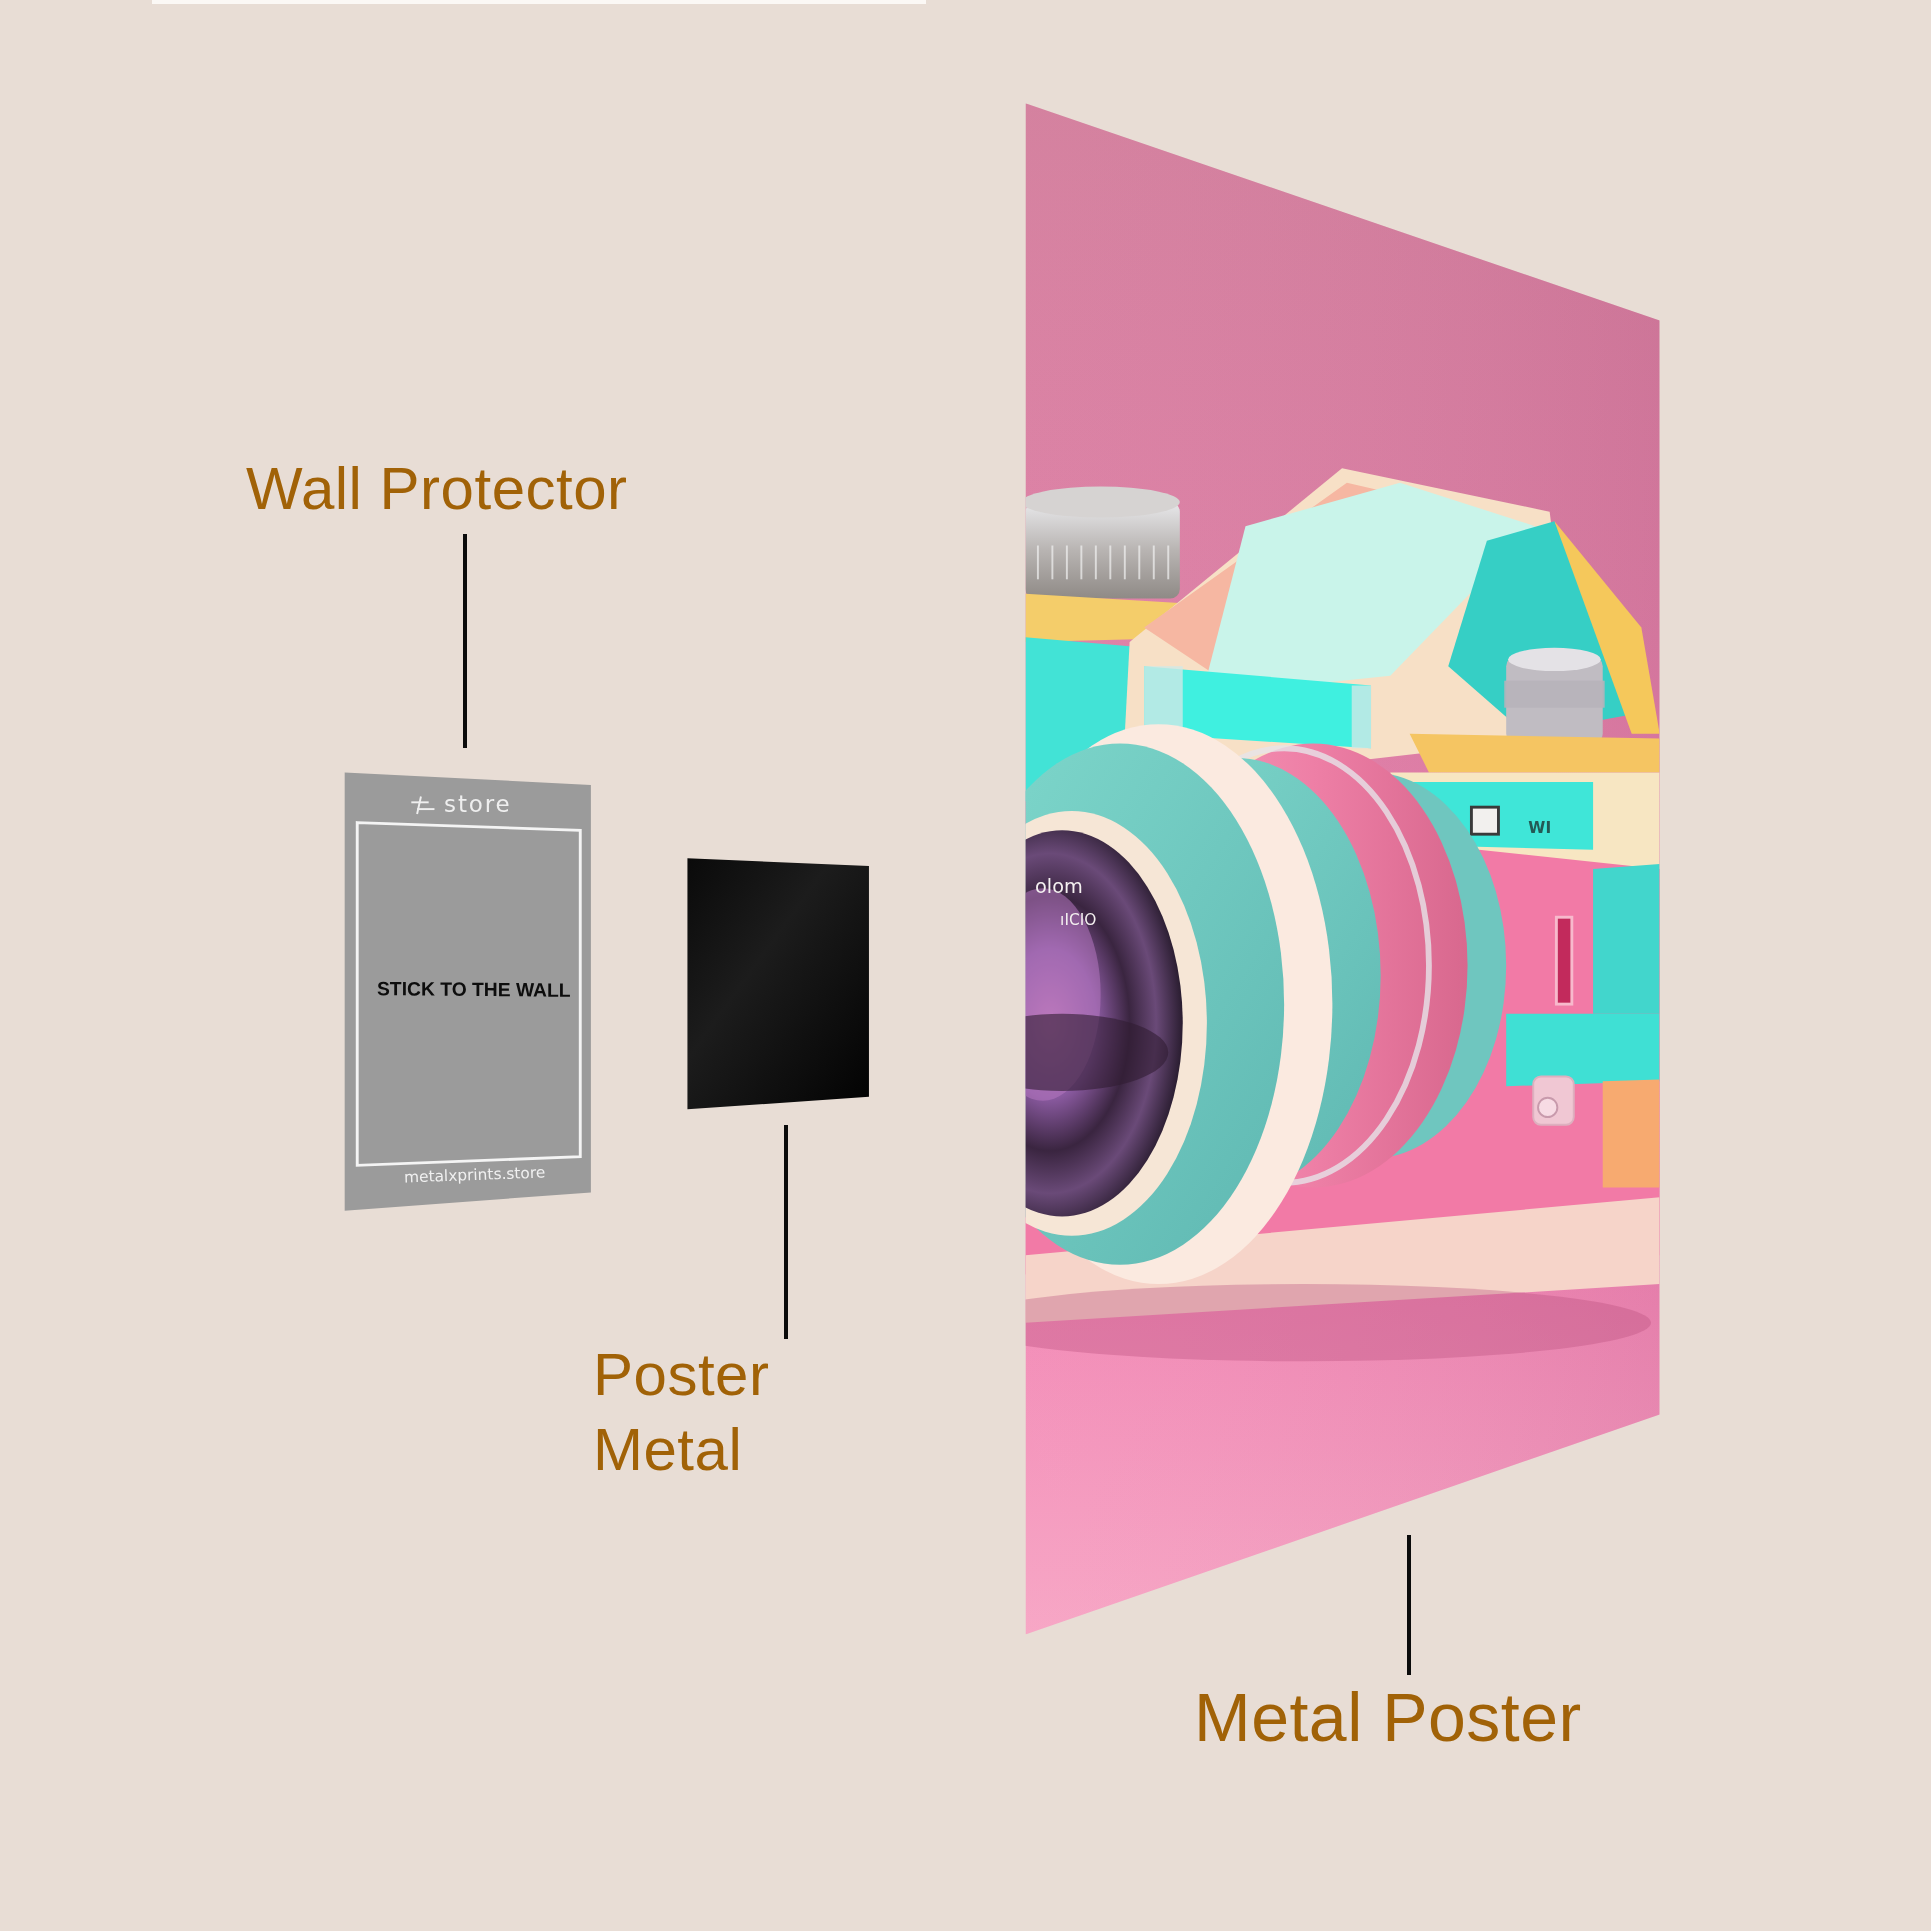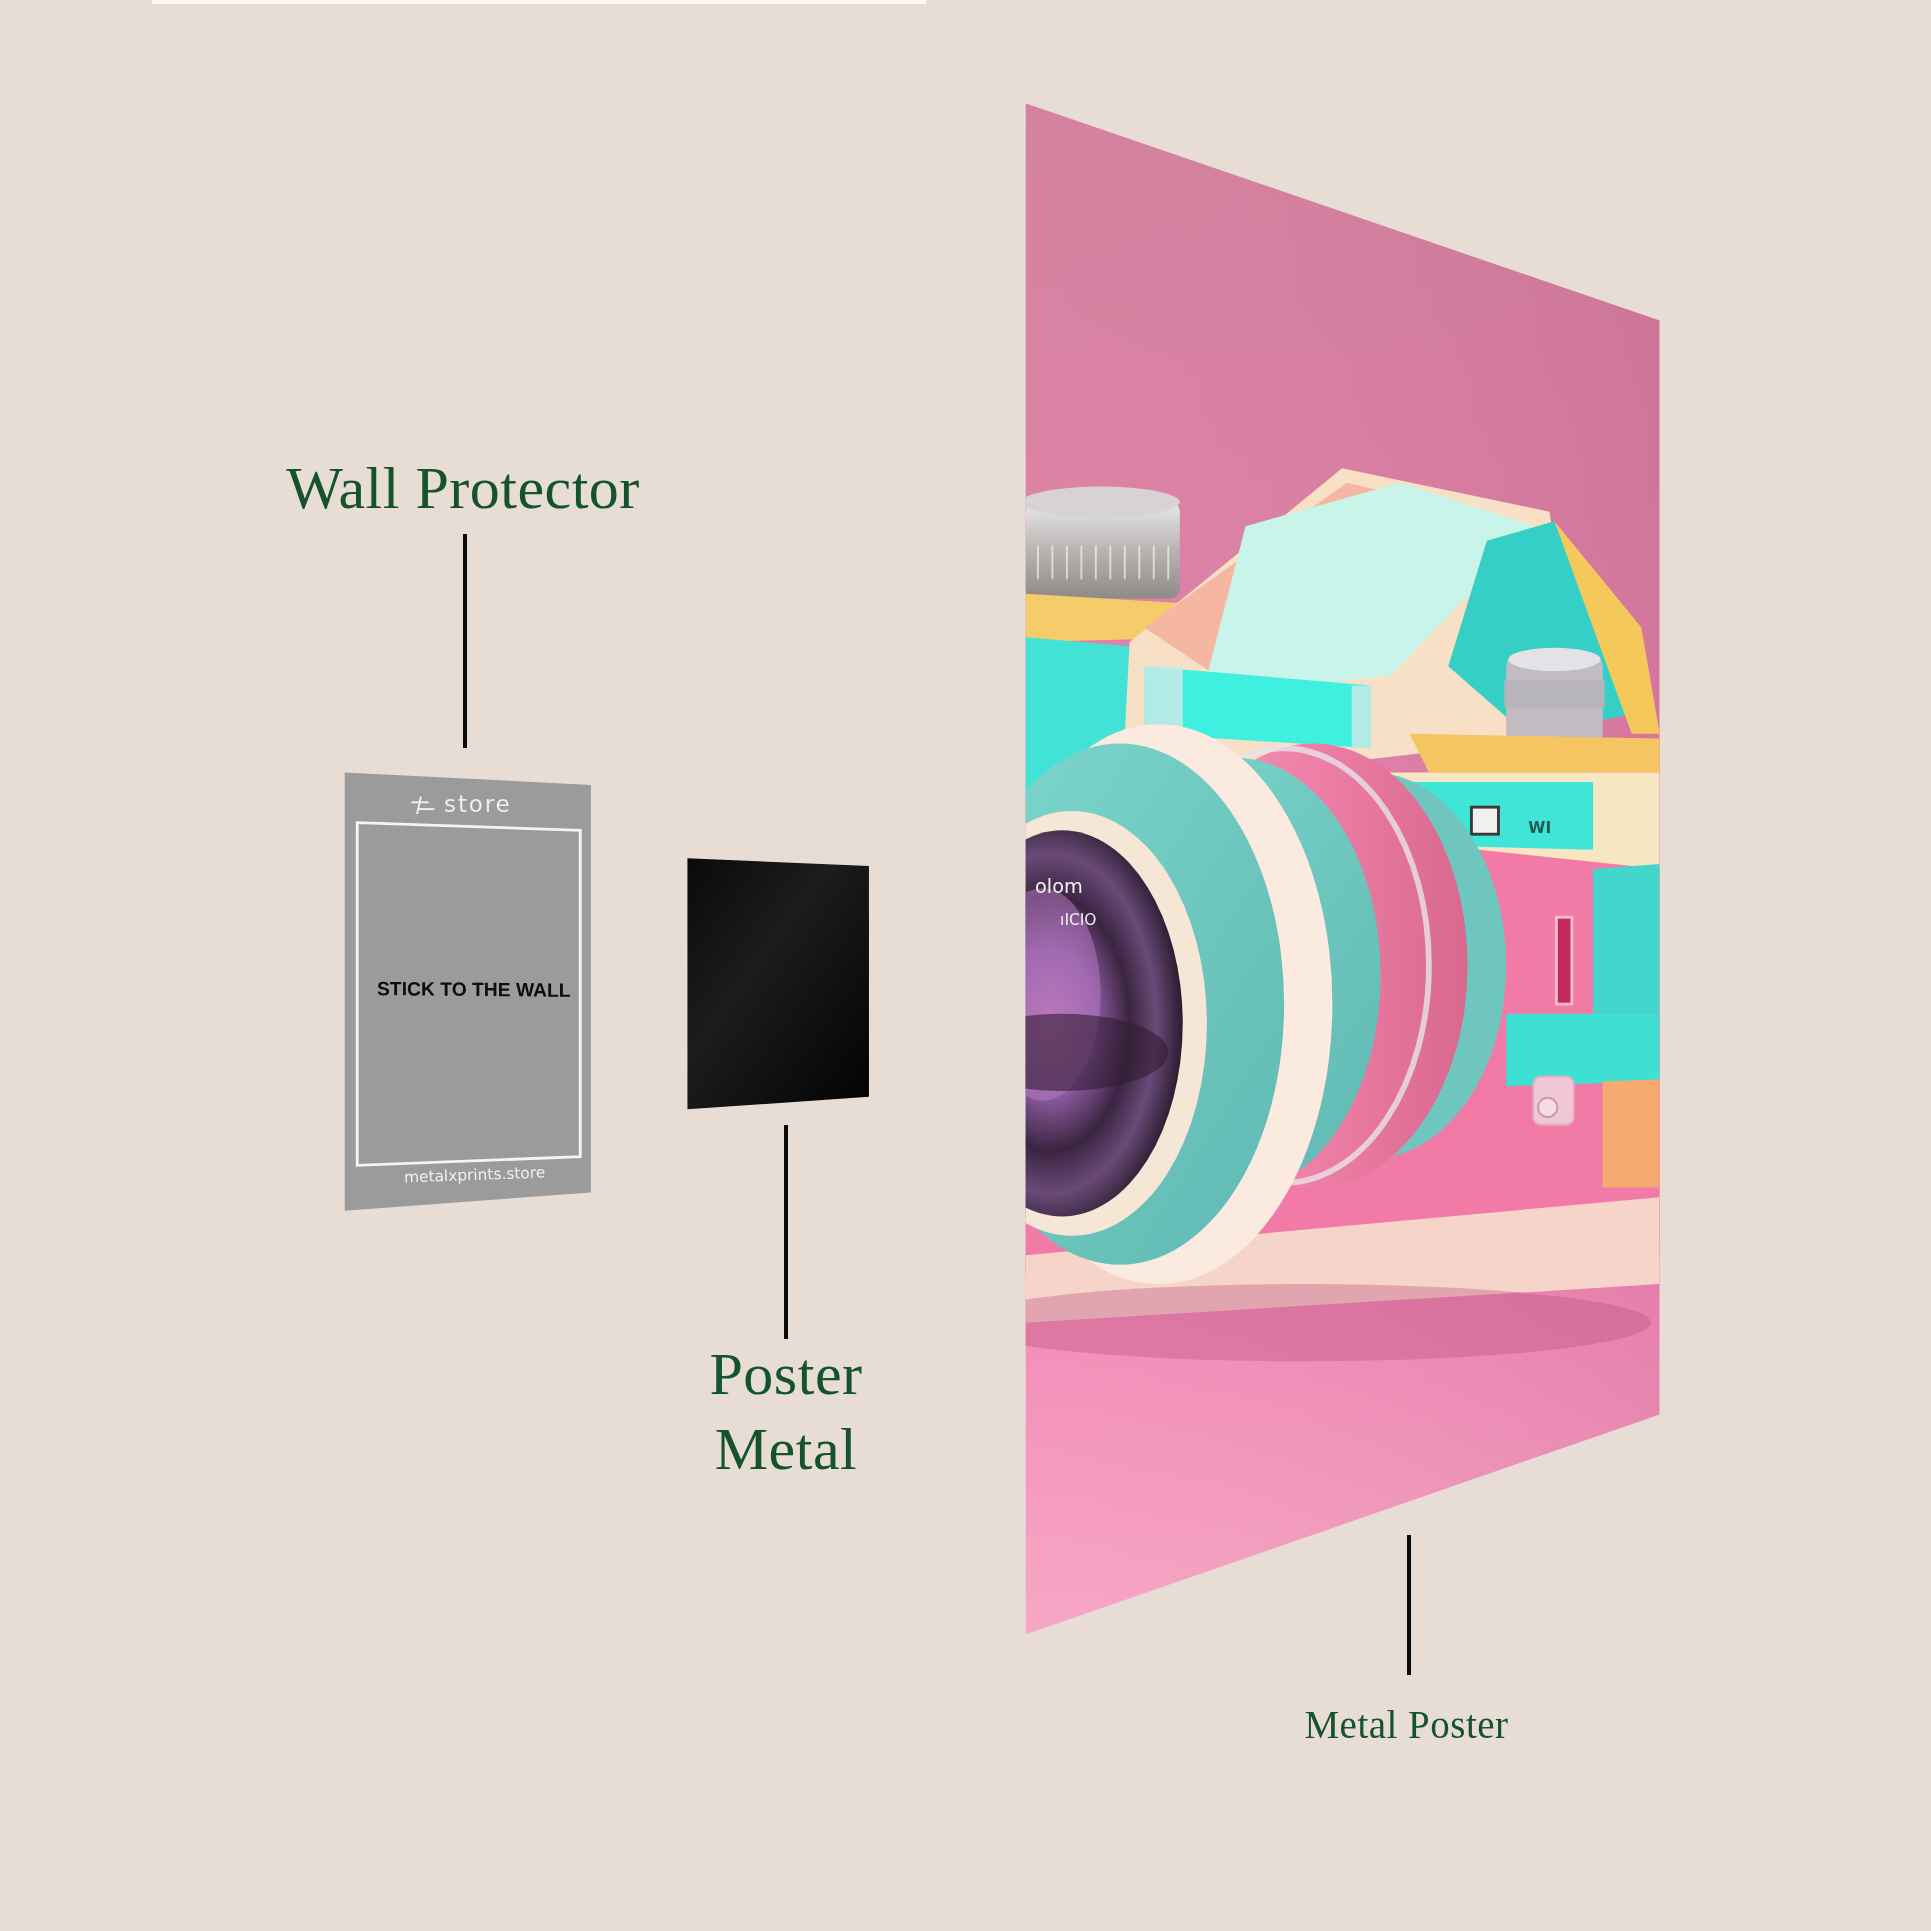--- a/index.html
+++ b/index.html
@@ -17,26 +17,25 @@
     .top-strip {
       position: absolute;
       left: 152px;
       top: 0;
       width: 774px;
       height: 3.9px;
       background: #fbf8f5;
     }
     .label {
       position: absolute;
-      color: #14532d;
-      font-family: Liberation Serif, serif;
+      color: #a16207;
+      font-family: Liberation Sans, sans-serif;
       font-weight: 400;
       letter-spacing: 0.5px;
       white-space: nowrap;
-      text-align: center;
     }
     .connector {
       position: absolute;
       width: 3.9px;
       background: #0b0b0b;
     }
 
     
     .protector {
       position: absolute;
@@ -206,14 +205,14 @@
     </g>
     <text x="1072" y="925" font-family="DejaVu Sans, sans-serif" font-size="20" fill="#f4f0f0">olom</text>
     <text x="1098" y="958" font-family="DejaVu Sans, sans-serif" font-size="16" fill="#f4f0f0">ıICIO</text>
     <text x="1583" y="863" font-family="DejaVu Sans, sans-serif" font-size="16" font-weight="bold" fill="#235a55">WI</text>
 
     <ellipse cx="1350" cy="1370" rx="360" ry="40" fill="#b84d7c" opacity="0.35"></ellipse>
   </g>
 </svg>
 
 <div class="connector" style="left:1407px; top:1535px; height:140px;"></div>
-<div class="label" style="left:1194px; top:1678px; font-size:39px; width:425px;margin-top:24px;">Metal Poster</div>
+<div class="label" style="left:1194px; top:1678px; font-size:68px; width:425px;">Metal Poster</div>
 
 
 </body></html>

